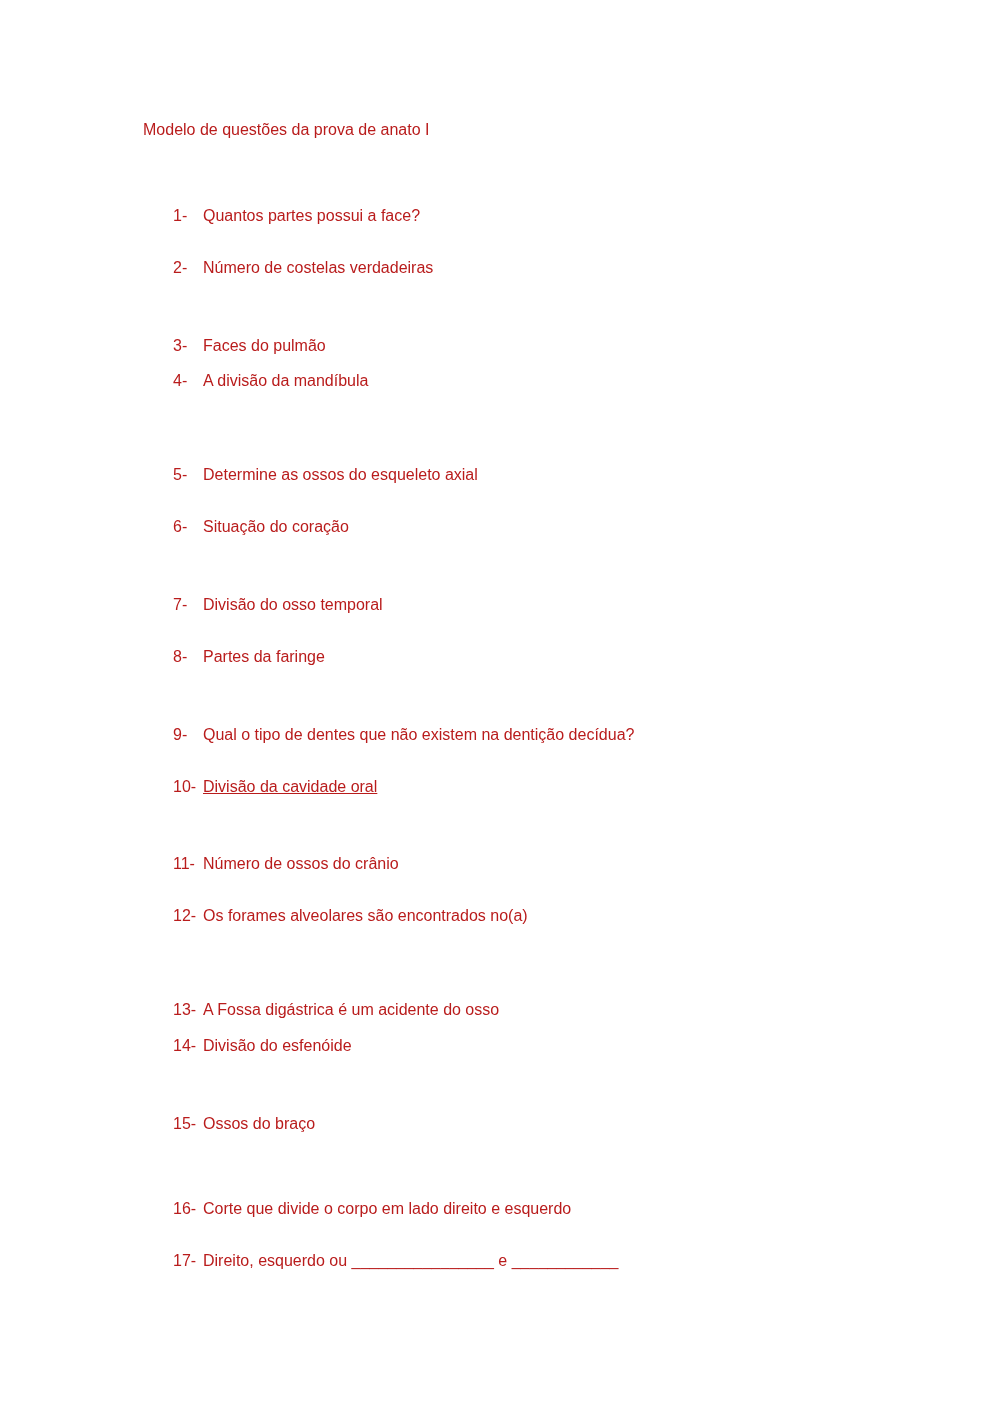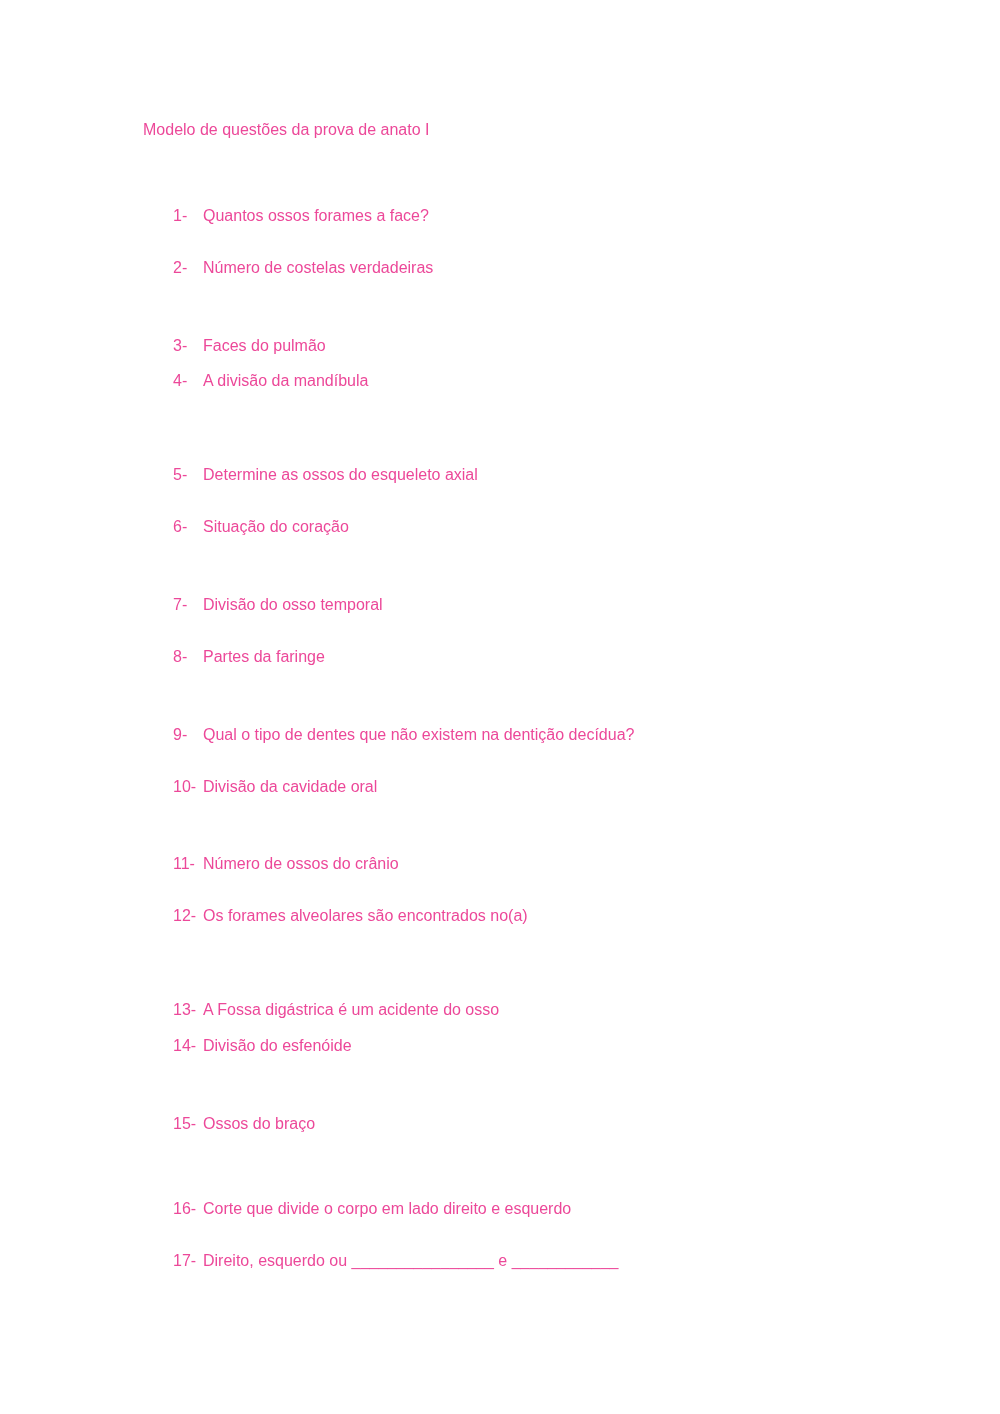--- a/index.html
+++ b/index.html
@@ -2,21 +2,21 @@
 <html><head>
   <meta charset="utf-8">
   <style>
     html, body { margin: 0; padding: 0; background: #ffffff; }
     .page {
       position: relative;
       width: 1000px;
       height: 1414px;
       background: #ffffff;
       font-family: "Liberation Sans", "DejaVu Sans", sans-serif;
-      color: #ec4899;
+      color: #b91c1c;
       overflow: hidden;
     }
     .title {
       position: absolute;
       left: 143px;
       top: 119px;
       font-size: 16px;
       line-height: 22px;
       white-space: nowrap;
     }
@@ -29,30 +29,30 @@
     }
     .q .num { display: inline-block; width: 30px; }
     .q .txt { display: inline; }
   </style>
 </head>
 <body>
 
 <div class="page">
   <div class="title">Modelo de questões da prova de anato I</div>
 
-  <div class="q" style="top: 205px;"><span class="num">1-</span><span class="txt">Quantos ossos forames a face?</span></div>
+  <div class="q" style="top: 205px;"><span class="num">1-</span><span class="txt">Quantos partes possui a face?</span></div>
   <div class="q" style="top: 257px;"><span class="num">2-</span><span class="txt">Número de costelas verdadeiras</span></div>
   <div class="q" style="top: 335px;"><span class="num">3-</span><span class="txt">Faces do pulmão</span></div>
   <div class="q" style="top: 370px;"><span class="num">4-</span><span class="txt">A divisão da mandíbula</span></div>
   <div class="q" style="top: 464px;"><span class="num">5-</span><span class="txt">Determine as ossos do esqueleto axial</span></div>
   <div class="q" style="top: 516px;"><span class="num">6-</span><span class="txt">Situação do coração</span></div>
   <div class="q" style="top: 594px;"><span class="num">7-</span><span class="txt">Divisão do osso temporal</span></div>
   <div class="q" style="top: 646px;"><span class="num">8-</span><span class="txt">Partes da faringe</span></div>
   <div class="q" style="top: 724px;"><span class="num">9-</span><span class="txt">Qual o tipo de dentes que não existem na dentição decídua?</span></div>
-  <div class="q" style="top: 776px;"><span class="num">10-</span><span class="txt">Divisão da cavidade oral</span></div>
+  <div class="q" style="top: 776px; text-decoration: underline;"><span class="num">10-</span><span class="txt">Divisão da cavidade oral</span></div>
   <div class="q" style="top: 853px;"><span class="num">11-</span><span class="txt">Número de ossos do crânio</span></div>
   <div class="q" style="top: 905px;"><span class="num">12-</span><span class="txt">Os forames alveolares são encontrados no(a)</span></div>
   <div class="q" style="top: 983px; margin-top: 16px;"><span class="num">13-</span><span class="txt">A Fossa digástrica é um acidente do osso</span></div>
   <div class="q" style="top: 1035px;"><span class="num">14-</span><span class="txt">Divisão do esfenóide</span></div>
   <div class="q" style="top: 1113px;"><span class="num">15-</span><span class="txt">Ossos do braço</span></div>
   <div class="q" style="top: 1198px;"><span class="num">16-</span><span class="txt">Corte que divide o corpo em lado direito e esquerdo</span></div>
   <div class="q" style="top: 1250px;"><span class="num">17-</span><span class="txt">Direito, esquerdo ou ________________ e ____________</span></div>
 </div>
 
 </body></html>

